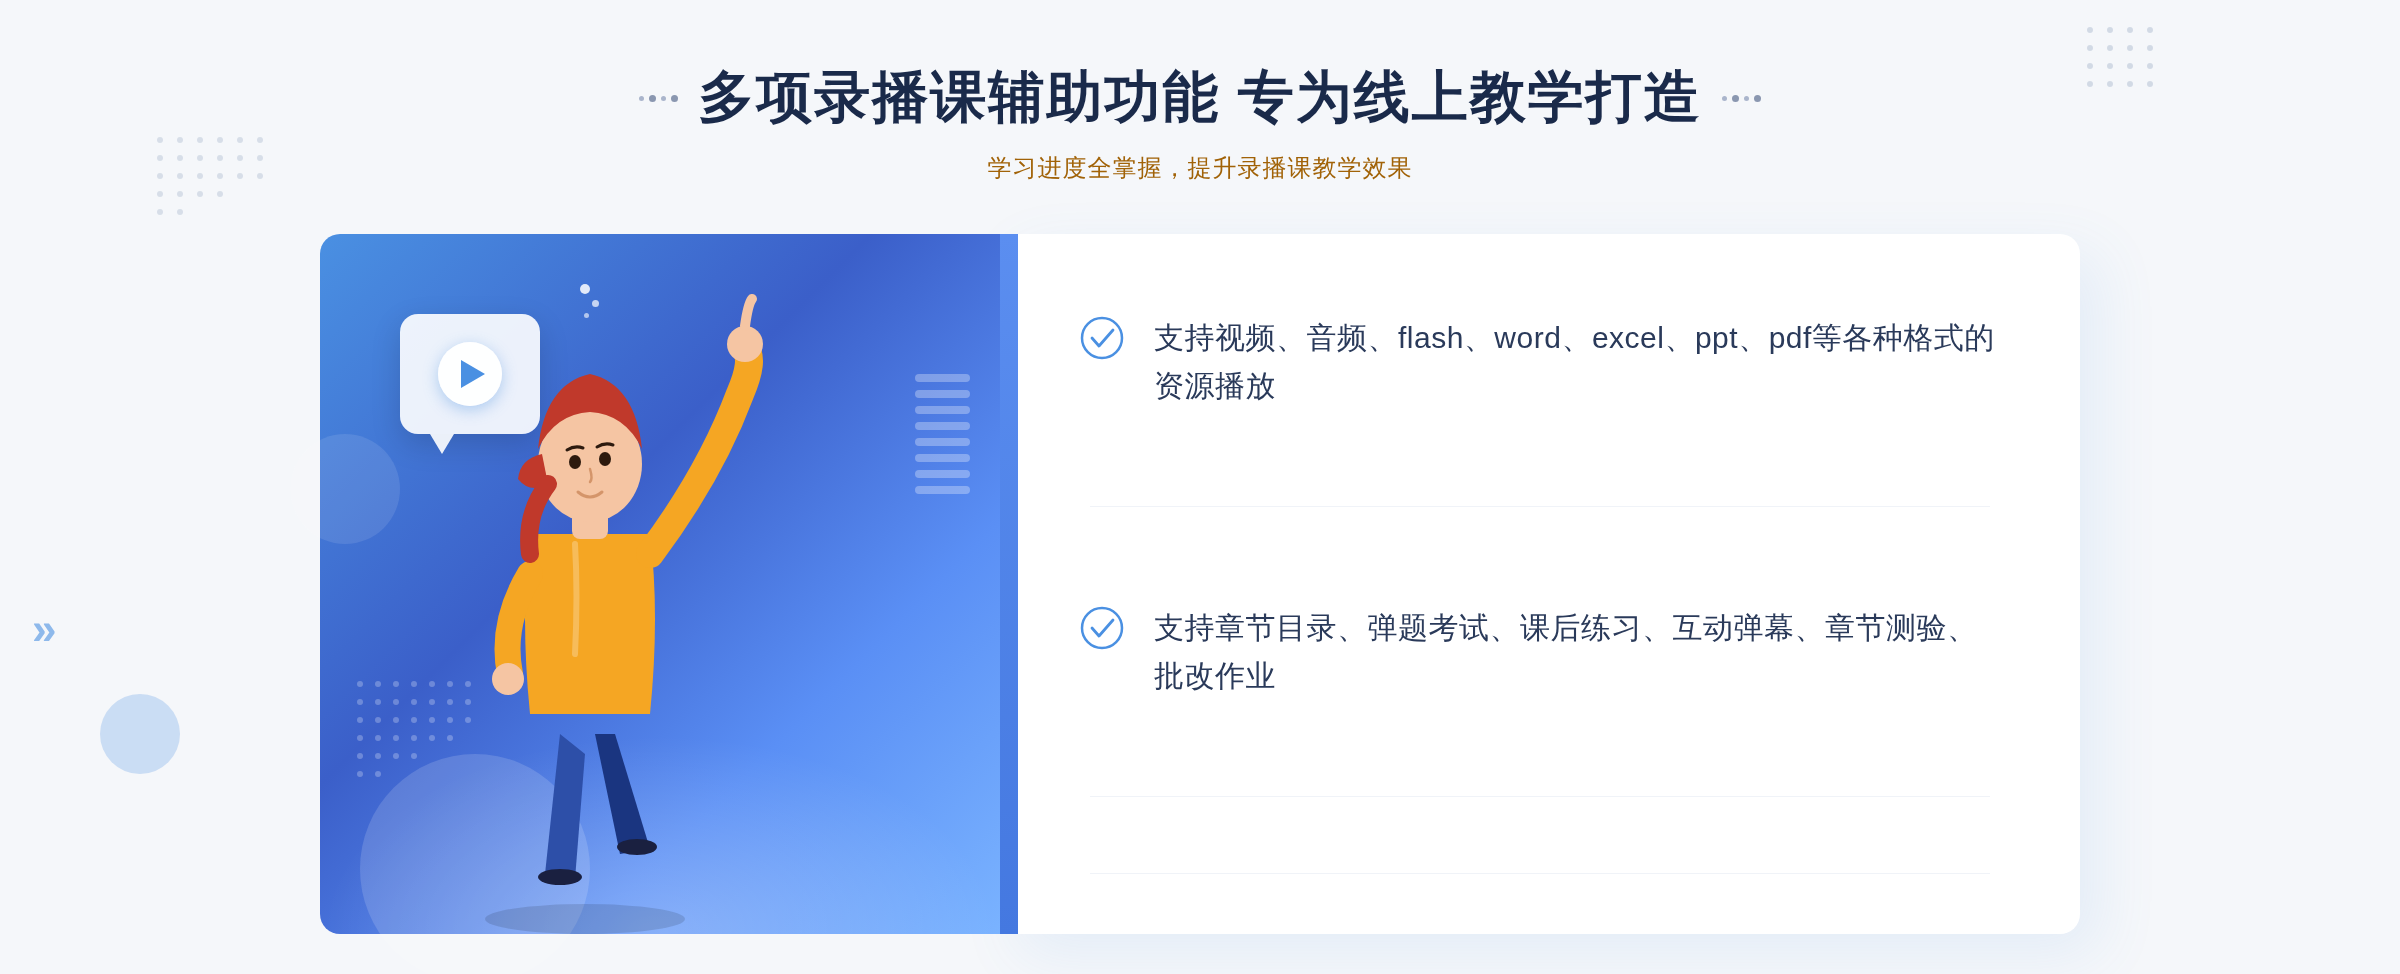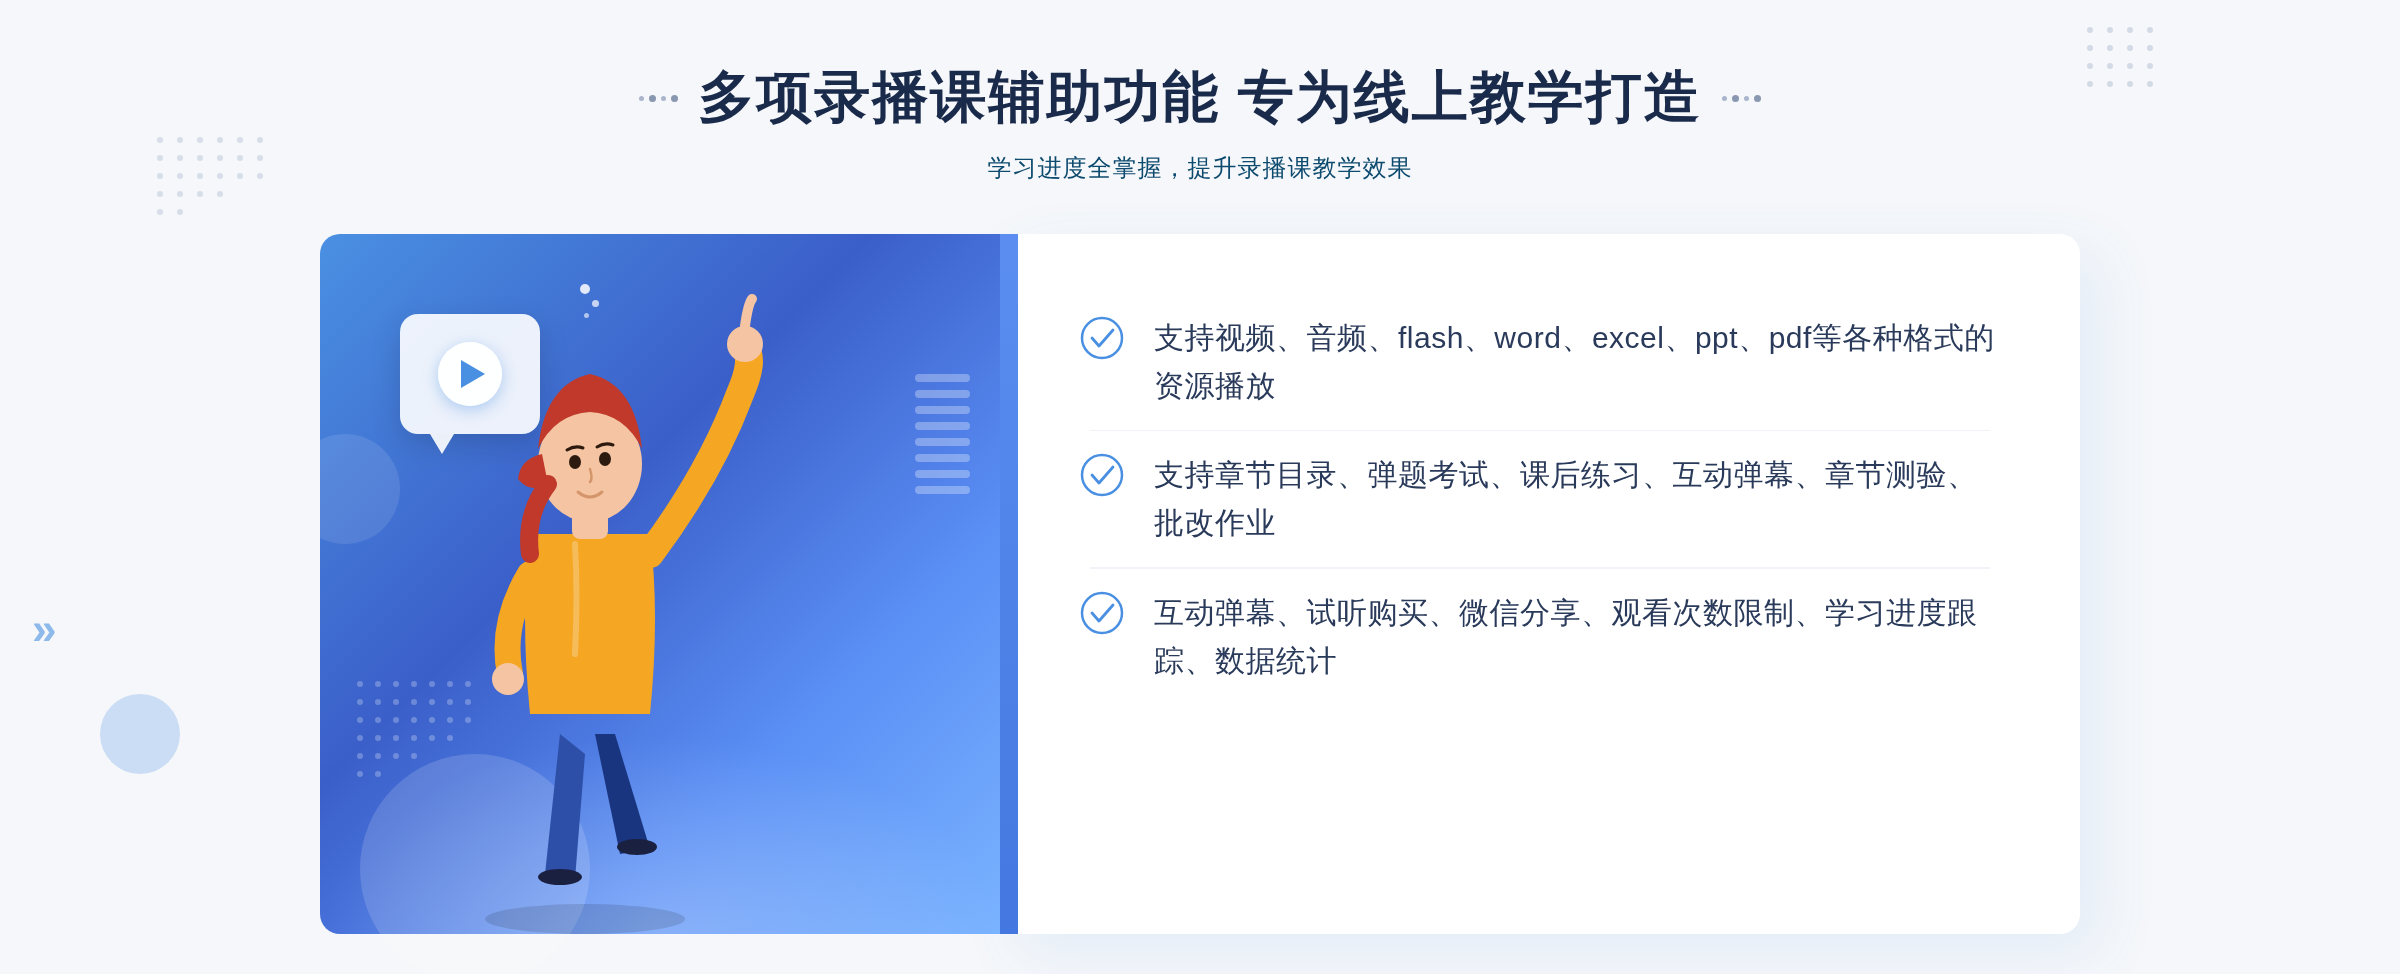--- a/index.html
+++ b/index.html
@@ -74,21 +74,21 @@
 
     .main-title {
       font-size: 56px;
       font-weight: 600;
       color: #1a2a4a;
       letter-spacing: 2px;
     }
 
     .sub-title {
       font-size: 24px;
-      color: #0c4a6e;
+      color: #a16207;
       margin-top: 16px;
       letter-spacing: 1px;
     }
 
     
     .content-wrapper {
       width: 1760px;
       display: flex;
       position: relative;
       z-index: 2;
@@ -160,21 +160,21 @@
     }
 
     
     .content-panel {
       flex: 1;
       background: white;
       border-radius: 0 20px 20px 0;
       padding: 60px 80px;
       display: flex;
       flex-direction: column;
-      justify-content: flex-start;
+      justify-content: space-between;
       box-shadow: 20px 20px 60px rgba(74,144,226,0.1);
     }
 
     .feature-item {
       display: flex;
       align-items: flex-start;
       gap: 30px;
       padding: 20px 0;
     }
 
@@ -469,28 +469,19 @@
           </svg>
         </div>
         <p class="feature-text">支持章节目录、弹题考试、课后练习、互动弹幕、章节测验、批改作业</p>
       </div>
 
       <div style="height:1px; background:#f0f3f8; margin: 0 10px;"></div>
 
 
       <div style="height:1px; background:#f0f3f8; margin: 0 10px;"></div>
 
-      <div class="feature-item">
-        <div class="check-icon">
-          <svg viewBox="0 0 44 44" xmlns="http://www.w3.org/2000/svg">
-            <circle cx="22" cy="22" r="20" fill="none" stroke="#4a90e2" stroke-width="2.5"></circle>
-            <path d="M12,22 L19,30 L33,14" stroke="#4a90e2" stroke-width="2.8" fill="none" stroke-linecap="round" stroke-linejoin="round"></path>
-          </svg>
-        </div>
-        <p class="feature-text">互动弹幕、试听购买、微信分享、观看次数限制、学习进度跟踪、数据统计</p>
-      </div>
 
     </div>
   </div>
 
   <div class="deco-circle-blue"></div>
 
 </div>
 
 </body></html>

